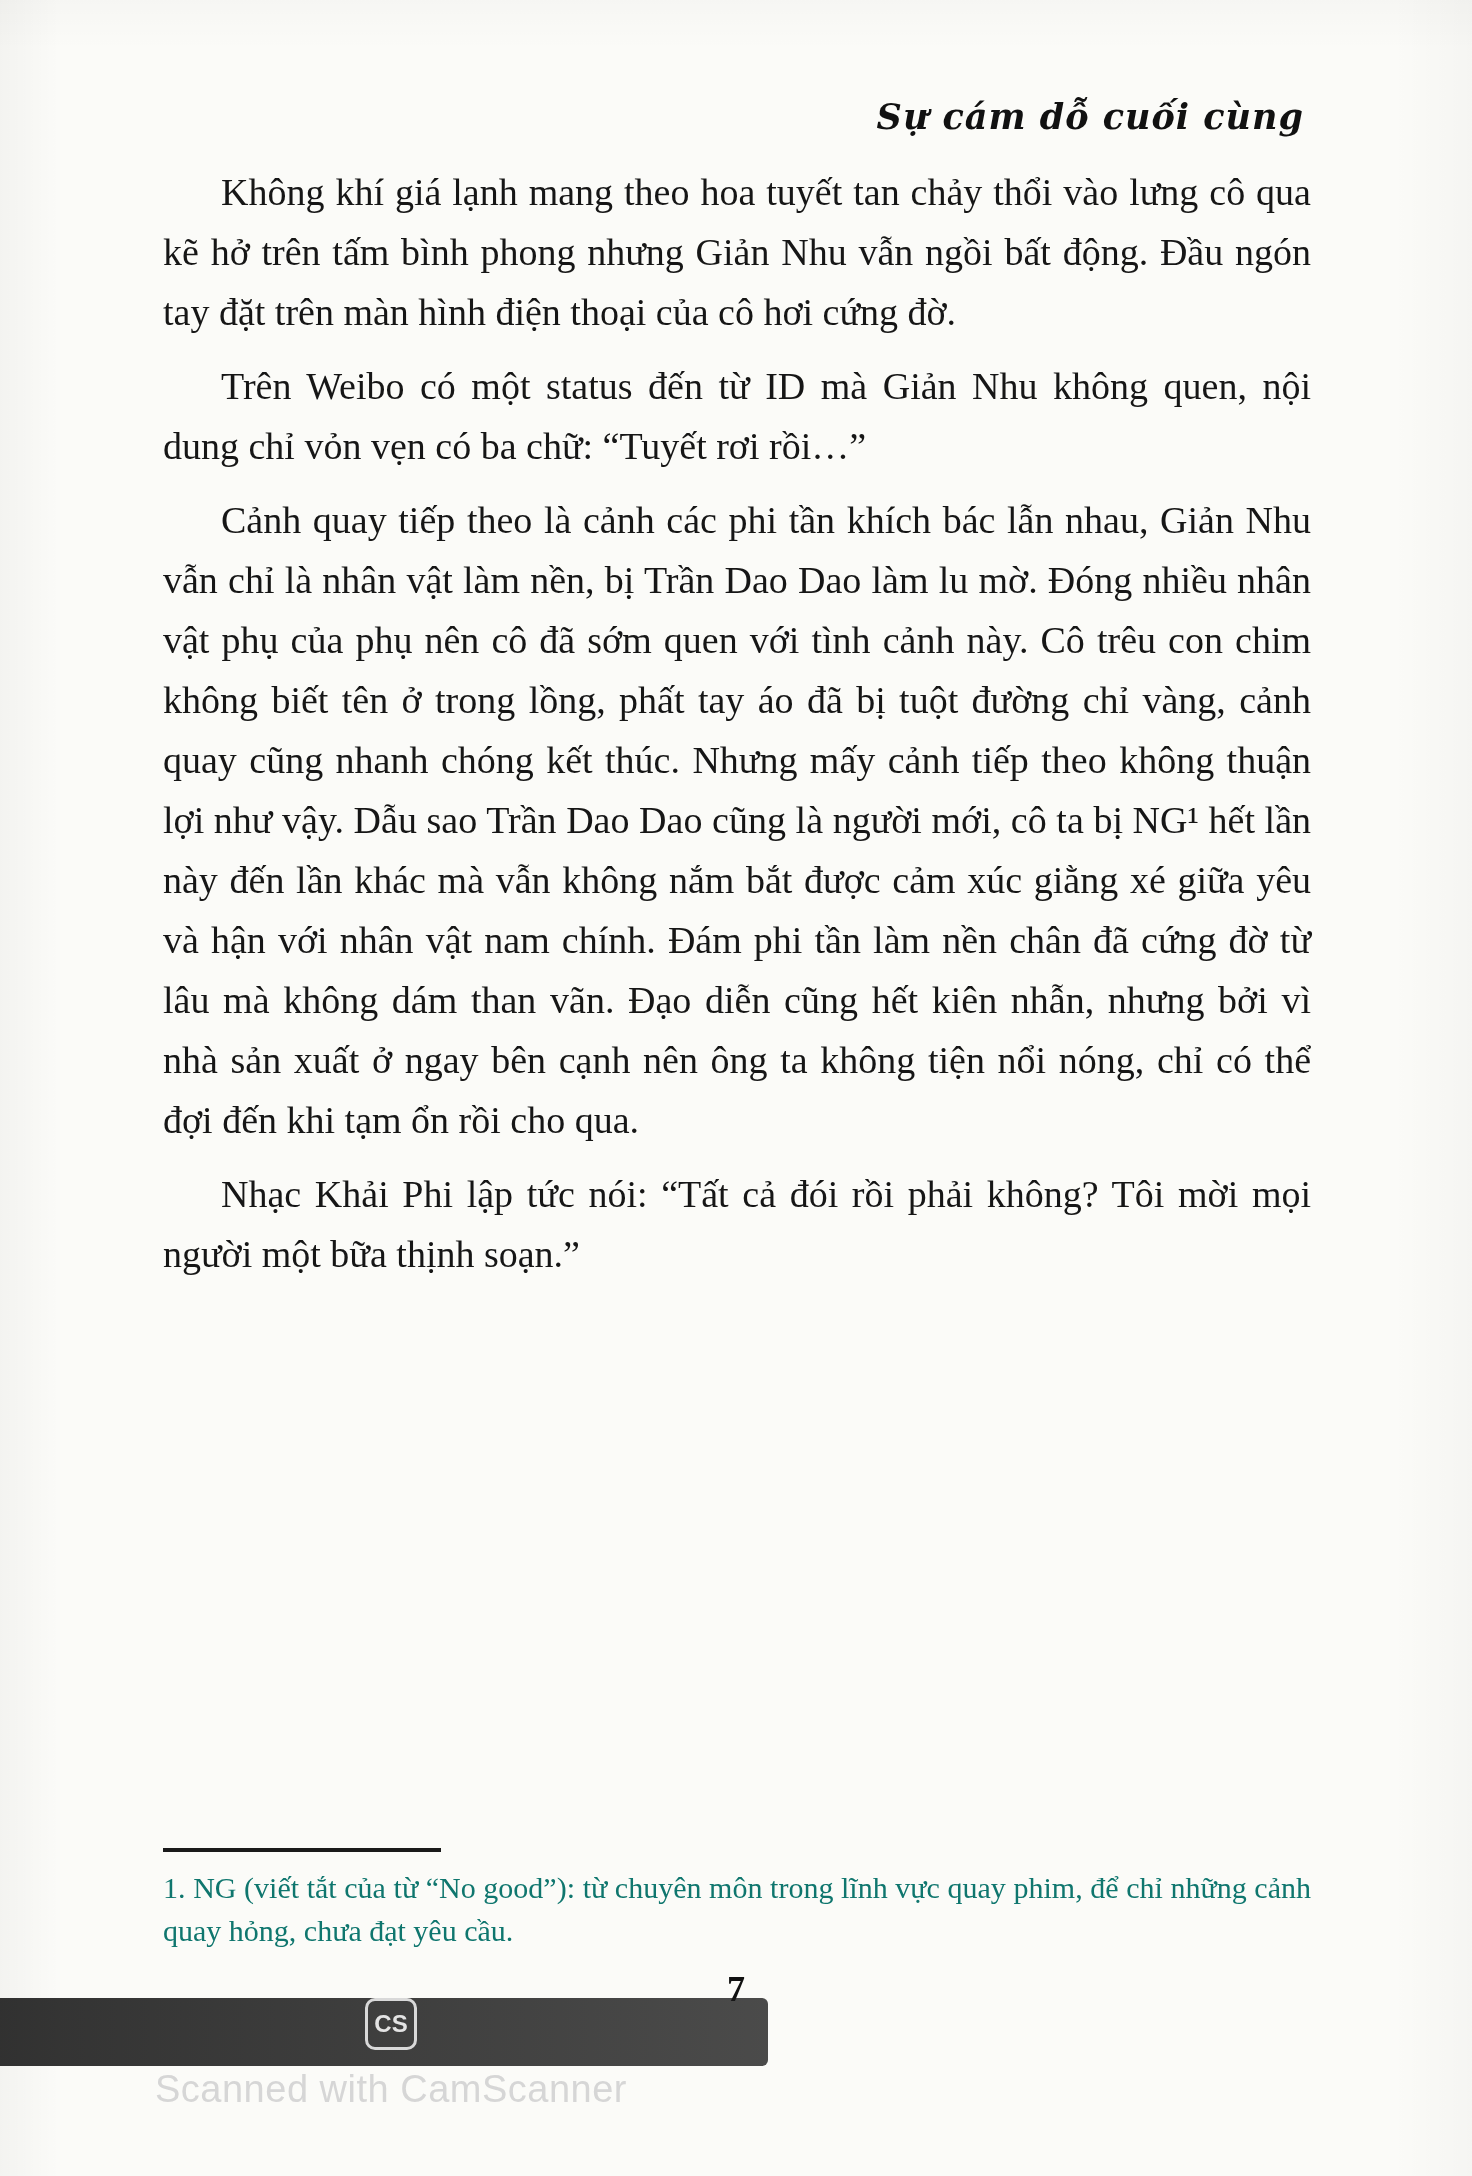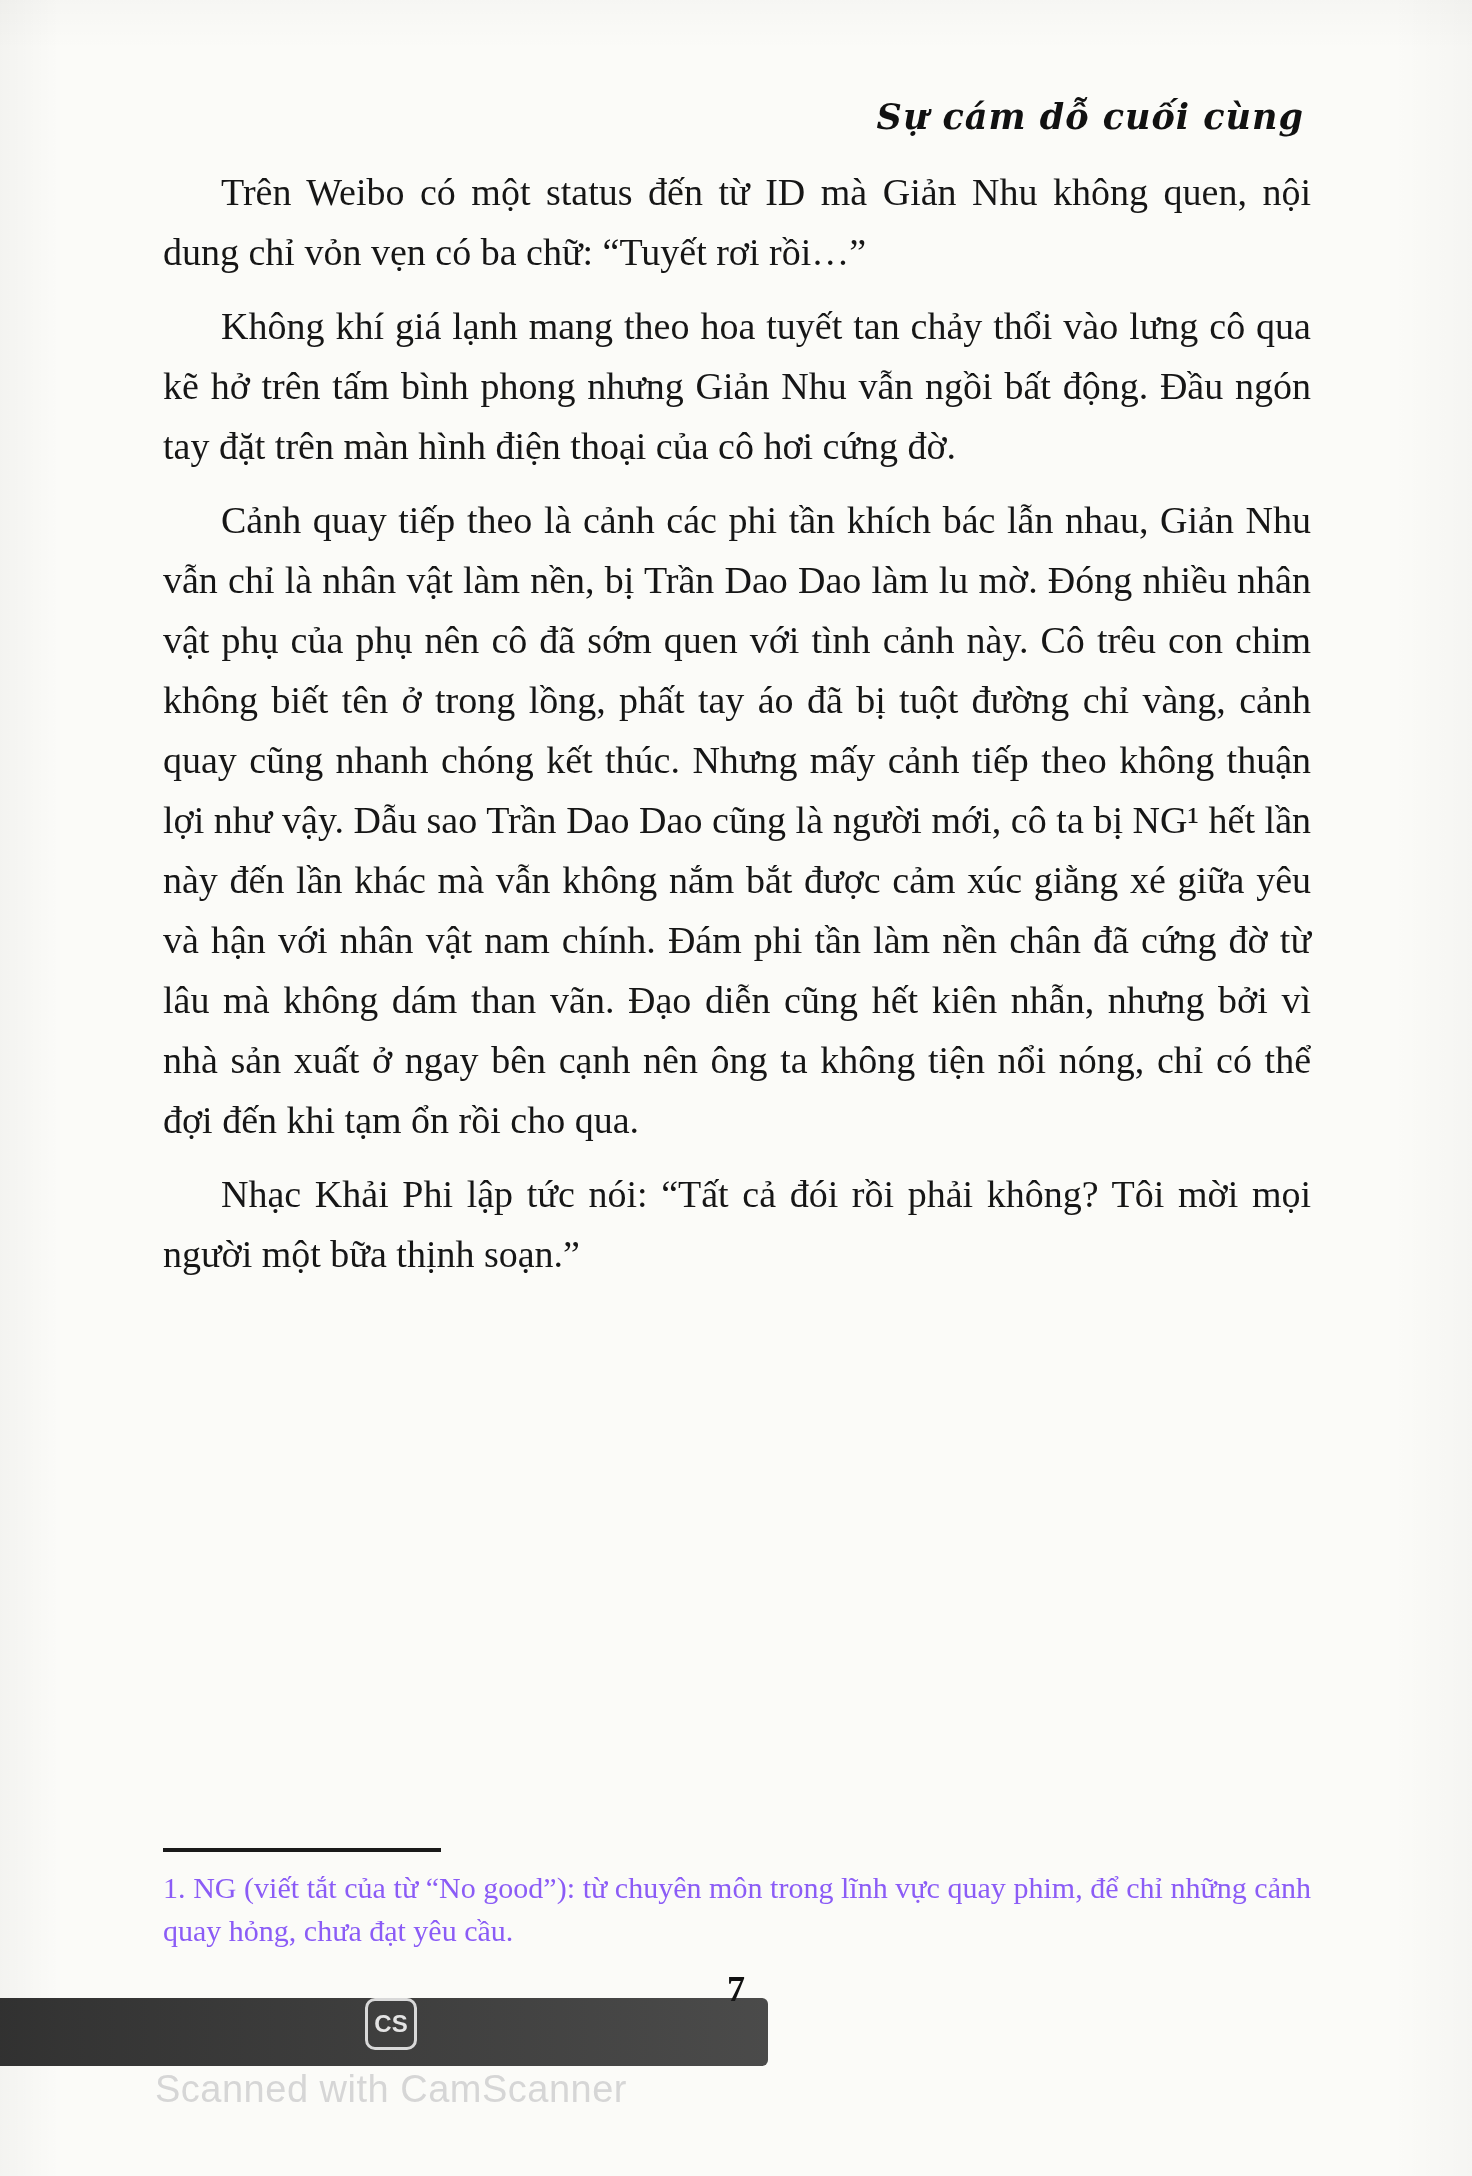--- a/index.html
+++ b/index.html
@@ -62,21 +62,21 @@
     background: #1a1a1a;
   }
   .footnote {
     position: absolute;
     top: 1866px;
     left: 163px;
     width: 1148px;
     font-size: 30px;
     line-height: 43px;
     text-align: justify;
-    color: #8b5cf6;
+    color: #0f766e;
   }
 
   .page-number {
     position: absolute;
     top: 1968px;
     left: 0;
     width: 1472px;
     text-align: center;
     font-size: 36px;
     font-weight: bold;
@@ -136,22 +136,22 @@
   }
 </style>
 </head>
 <body>
 
 <div class="scan-edge"></div>
 
 <div class="running-head">Sự cám dỗ cuối cùng</div>
 
 <div class="body-text" id="paragraphs">
+    <p class="para">Không khí giá lạnh mang theo hoa tuyết tan chảy thổi vào lưng cô qua kẽ hở trên tấm bình phong nhưng Giản Nhu vẫn ngồi bất động. Đầu ngón tay đặt trên màn hình điện thoại của cô hơi cứng đờ.</p>
     <p class="para">Trên Weibo có một status đến từ ID mà Giản Nhu không quen, nội dung chỉ vỏn vẹn có ba chữ: “Tuyết rơi rồi…”</p>
-    <p class="para">Không khí giá lạnh mang theo hoa tuyết tan chảy thổi vào lưng cô qua kẽ hở trên tấm bình phong nhưng Giản Nhu vẫn ngồi bất động. Đầu ngón tay đặt trên màn hình điện thoại của cô hơi cứng đờ.</p>
     <p class="para">Cảnh quay tiếp theo là cảnh các phi tần khích bác lẫn nhau, Giản Nhu vẫn chỉ là nhân vật làm nền, bị Trần Dao Dao làm lu mờ. Đóng nhiều nhân vật phụ của phụ nên cô đã sớm quen với tình cảnh này. Cô trêu con chim không biết tên ở trong lồng, phất tay áo đã bị tuột đường chỉ vàng, cảnh quay cũng nhanh chóng kết thúc. Nhưng mấy cảnh tiếp theo không thuận lợi như vậy. Dẫu sao Trần Dao Dao cũng là người mới, cô ta bị NG¹ hết lần này đến lần khác mà vẫn không nắm bắt được cảm xúc giằng xé giữa yêu và hận với nhân vật nam chính. Đám phi tần làm nền chân đã cứng đờ từ lâu mà không dám than vãn. Đạo diễn cũng hết kiên nhẫn, nhưng bởi vì nhà sản xuất ở ngay bên cạnh nên ông ta không tiện nổi nóng, chỉ có thể đợi đến khi tạm ổn rồi cho qua.</p>
     <p class="para">Nhạc Khải Phi lập tức nói: “Tất cả đói rồi phải không? Tôi mời mọi người một bữa thịnh soạn.”</p>
   </div>
 
 <div class="footnote-rule"></div>
 
 <div class="footnote">1. NG (viết tắt của từ “No good”): từ chuyên môn trong lĩnh vực quay phim, để chỉ những cảnh quay hỏng, chưa đạt yêu cầu.</div>
 
 <div class="page-number">7</div>
 

